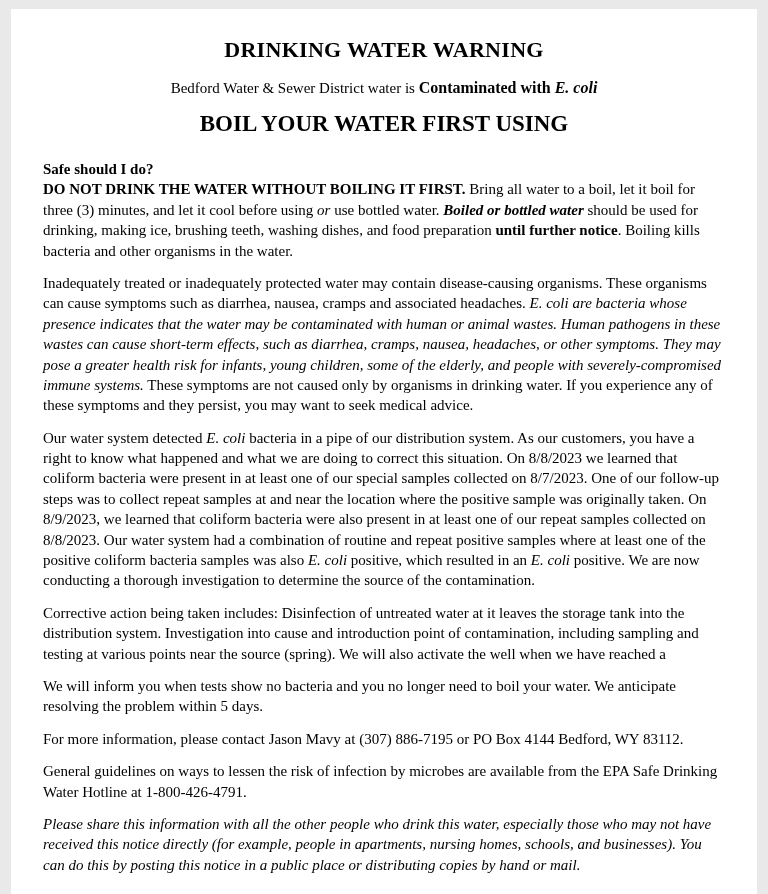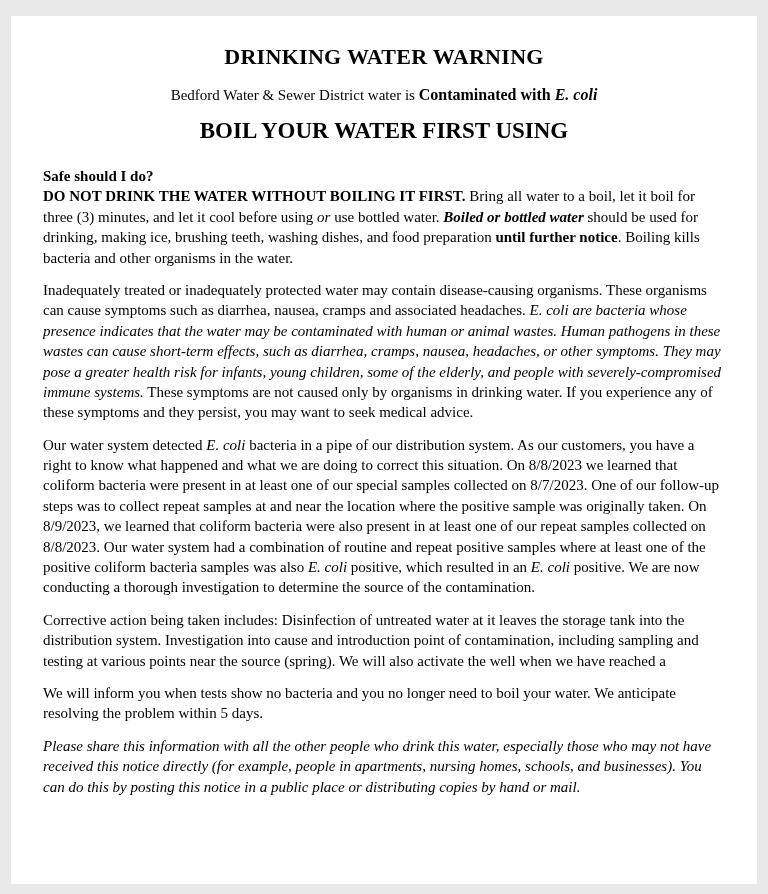--- a/index.html
+++ b/index.html
@@ -8,21 +8,21 @@
     background: #e9e9e9;
     font-family: "Liberation Serif", "DejaVu Serif", serif;
   }
   .viewport {
     width: 768px;
     height: 894px;
     margin: 0 auto;
     background: #e9e9e9;
     overflow: hidden;
     box-sizing: border-box;
-    padding: 16px 11px 0 11px;
+    padding: 9px 11px 0 11px;
   }
   .page {
     width: 746px;
     min-height: 868px;
     background: #ffffff;
     box-sizing: border-box;
     padding: 28px 32px 30px 32px;
     color: #000000;
   }
   .title {
@@ -86,20 +86,26 @@
     </div>
 
     <div class="block">
       <p class="body-para">Corrective action being taken includes: Disinfection of untreated water at it leaves the storage tank into the distribution system. Investigation into cause and introduction point of contamination, including sampling and testing at various points near the source (spring). We will also activate the well when we have reached a</p>
     </div>
 
     <div class="block">
       <p class="body-para">We will inform you when tests show no bacteria and you no longer need to boil your water. We anticipate resolving the problem within 5 days.</p>
     </div>
 
+    <div class="block">
+      <p class="body-para">For more information, please contact Jason Mavy at (307) 886-7195 or PO Box 4144 Bedford, WY 83112.</p>
+    </div>
 
+    <div class="block">
+      <p class="body-para">General guidelines on ways to lessen the risk of infection by microbes are available from the EPA Safe Drinking Water Hotline at 1-800-426-4791.</p>
+    </div>
 
     <div class="block">
       <p class="body-para i">Please share this information with all the other people who drink this water, especially those who may not have received this notice directly (for example, people in apartments, nursing homes, schools, and businesses). You can do this by posting this notice in a public place or distributing copies by hand or mail.</p>
     </div>
 
   </div>
 </div>
 
 </body></html>

